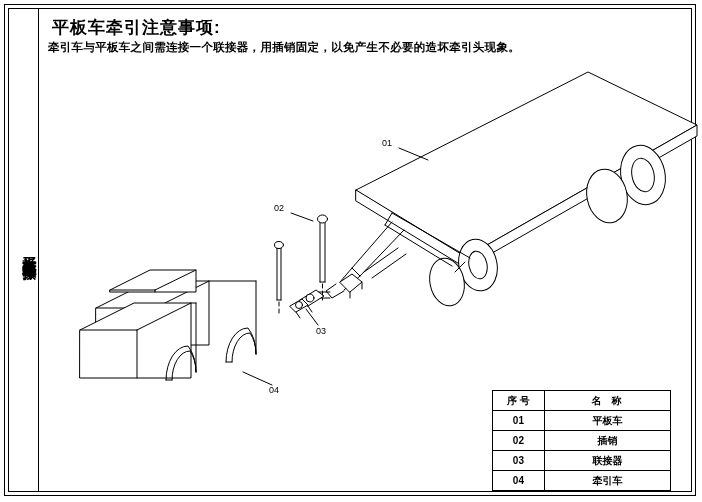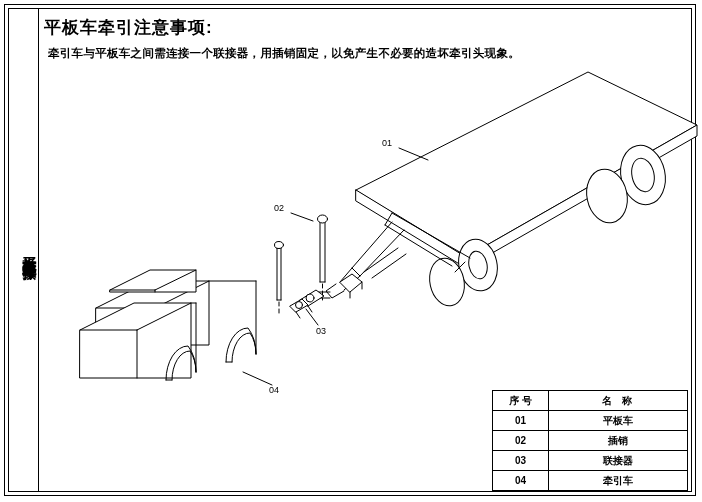--- a/index.html
+++ b/index.html
@@ -58,49 +58,49 @@
     font-size: 14px;
     font-weight: bold;
     letter-spacing: 1px;
     writing-mode: vertical-rl;
     text-orientation: upright;
     color: #000;
   }
   
   .main-title {
     position: absolute;
-    left: 44px;
+    left: 52px;
     top: 16px;
     font-size: 17px;
     font-weight: bold;
     color: #000;
     letter-spacing: 1px;
   }
   .sub-note {
     position: absolute;
     left: 48px;
-    top: 46px;
+    top: 40px;
     font-size: 11.5px;
     font-weight: bold;
     color: #000;
     letter-spacing: 0.3px;
   }
   
   .callout {
     position: absolute;
     font-size: 9px;
     color: #000;
     font-family: "Liberation Sans", sans-serif;
   }
   
   .parts-table {
     position: absolute;
     left: 492px;
     top: 390px;
-    width: 196px;
+    width: 179px;
     border-collapse: collapse;
     font-size: 10px;
   }
   .parts-table td, .parts-table th {
     border: 1px solid #000;
     height: 19px;
     text-align: center;
     font-weight: bold;
     color: #000;
     padding: 0;

